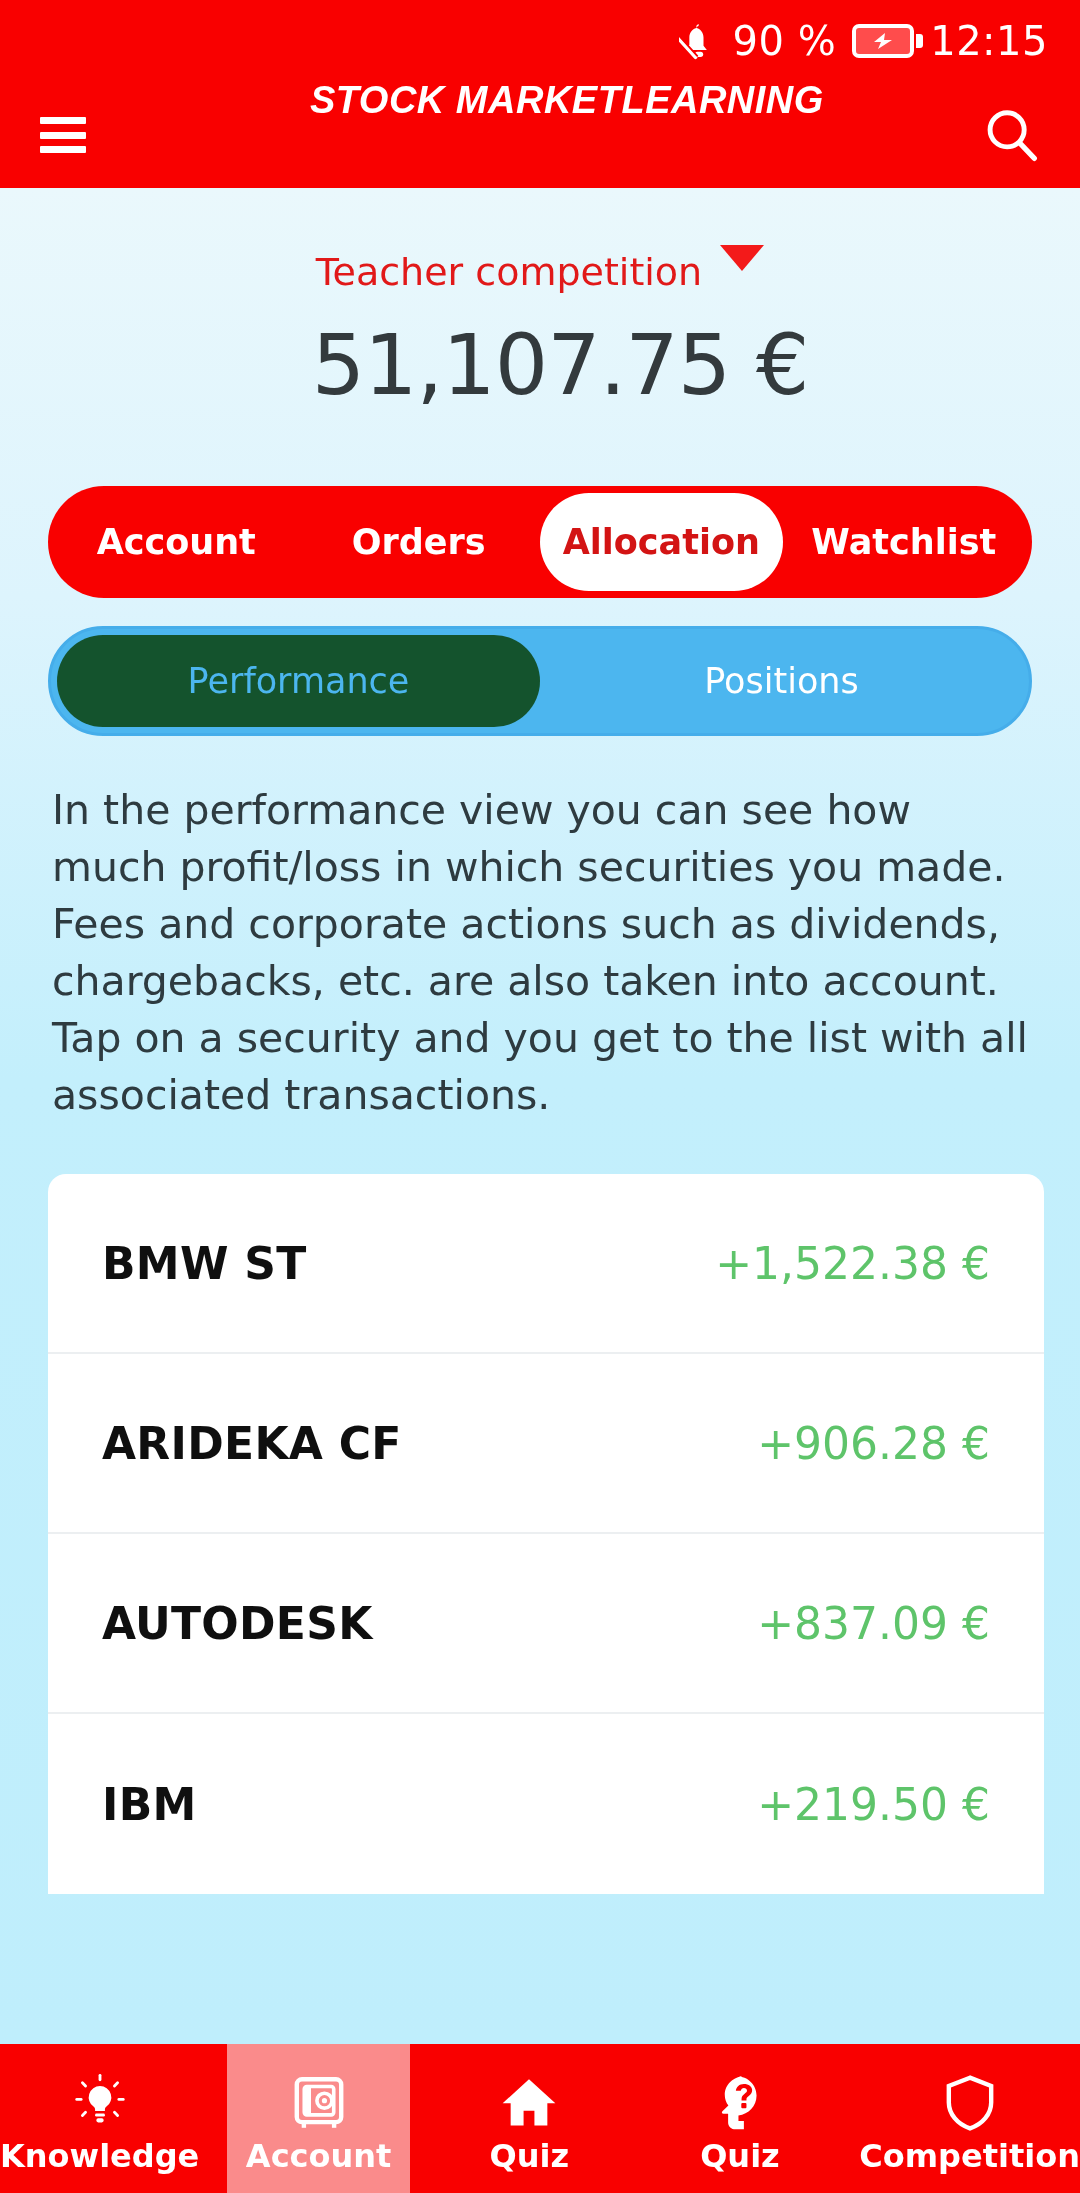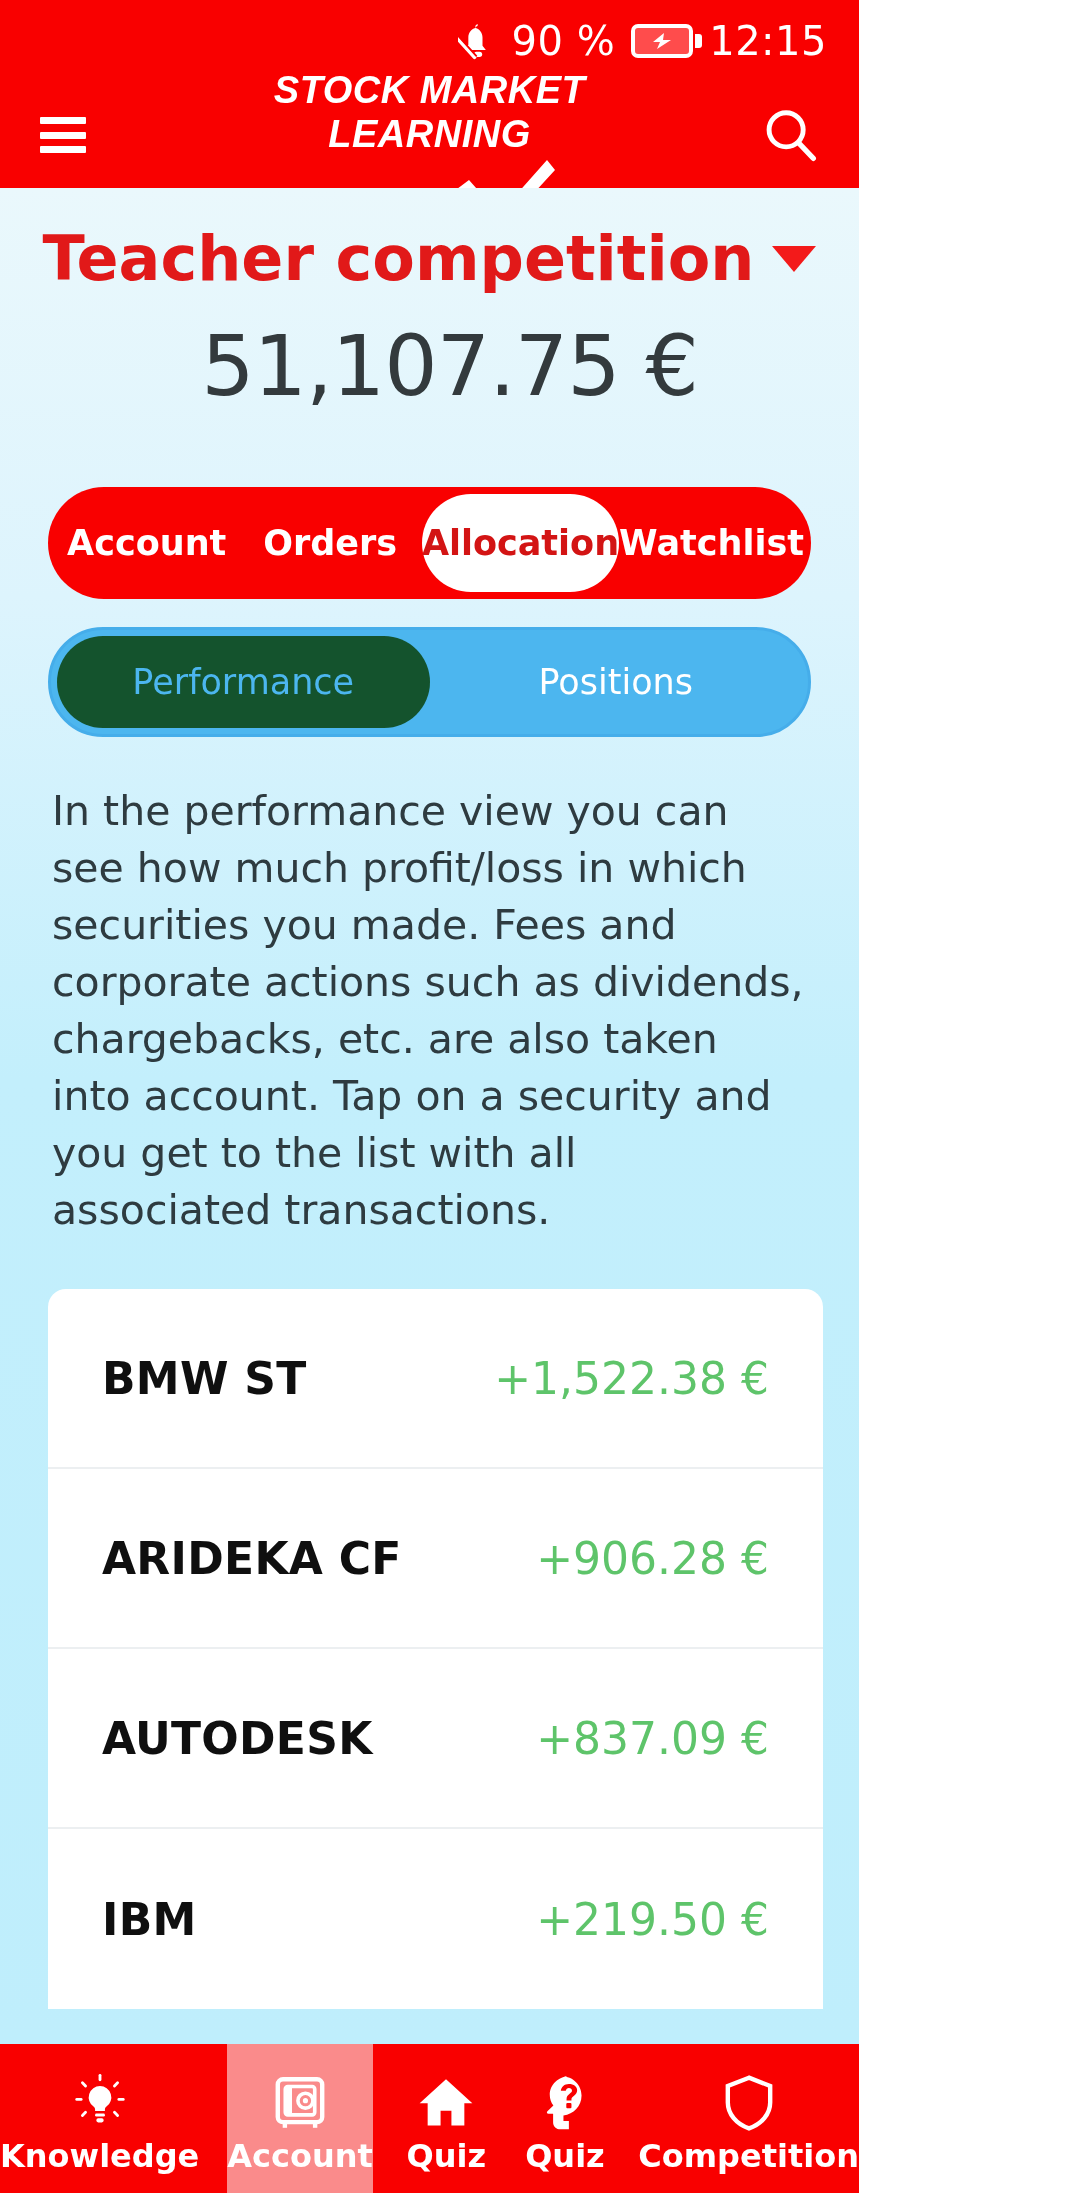--- a/index.html
+++ b/index.html
@@ -2,21 +2,21 @@
 <html><head>
 <meta charset="utf-8">
 <style>
   * { margin:0; padding:0; box-sizing:border-box; }
   html, body { width:1080px; height:2193px; }
   body {
     font-family:"DejaVu Sans", sans-serif;
     background:#ffffff;
     overflow:hidden;
   }
-  .phone { position:relative; width:859px; height:2193px; overflow:hidden; }
+  .phone { position:relative; width:1080px; height:2193px; overflow:hidden; }
 
   
   .statusbar {
     height:82px; background:#f90000;
     display:flex; align-items:center; justify-content:flex-end;
     padding-right:32px; gap:14px;
   }
   .sb-text {
     color:#ffffff; font-size:40px; letter-spacing:0.5px;
     font-family:"DejaVu Sans", sans-serif; font-weight:400;
@@ -44,21 +44,21 @@
   }
   .hamburger {
     position:absolute; left:40px; top:50%; transform:translateY(-50%);
     width:46px; height:36px; display:flex; flex-direction:column;
     justify-content:space-between; cursor:pointer;
   }
   .hamburger span { display:block; height:7px; background:#ffffff; border-radius:1px; }
   .brand {
     position:absolute; left:50%; transform:translateX(-50%);
     top:-14px; width:460px; text-align:center;
-    display:flex; flex-direction:column; align-items:center;
+    display:flex; flex-direction:row; align-items:center;
   }
   .brand-line {
     color:#ffffff; font-weight:bold; font-style:italic;
     font-size:38px; line-height:44px; letter-spacing:0.5px;
     font-family:"Liberation Sans", sans-serif;
     white-space:nowrap;
   }
   .brand-zig { margin-top:2px; margin-left:105px; }
   .search-icon {
     position:absolute; right:38px; top:50%; transform:translateY(-50%);
@@ -71,22 +71,23 @@
     background:linear-gradient(180deg,#eaf8fc 0%, #ddf4fd 22%, #c3effc 48%, #bfeefc 100%);
     overflow:hidden;
   }
 
   .account-select {
     text-align:center; padding-top:34px;
     display:flex; align-items:center; justify-content:center; gap:18px;
     cursor:pointer;
   }
   .account-select .label {
-    color:#e11919; font-size:62px; font-weight:bold;
+    color:#e11919; font-size:38px; font-weight:normal;
     font-family:"DejaVu Sans", sans-serif;
+    margin-top:28px;
   }
   .caret-down {
     width:0; height:0; border-left:22px solid transparent;
     border-right:22px solid transparent; border-top:26px solid #f31a1a;
   }
 
   .balance {
     text-align:center; margin-top:22px;
     font-size:84px; color:#333a3d; letter-spacing:-1px;
     font-family:"DejaVu Sans", sans-serif; font-weight:400;padding-left:40px;

